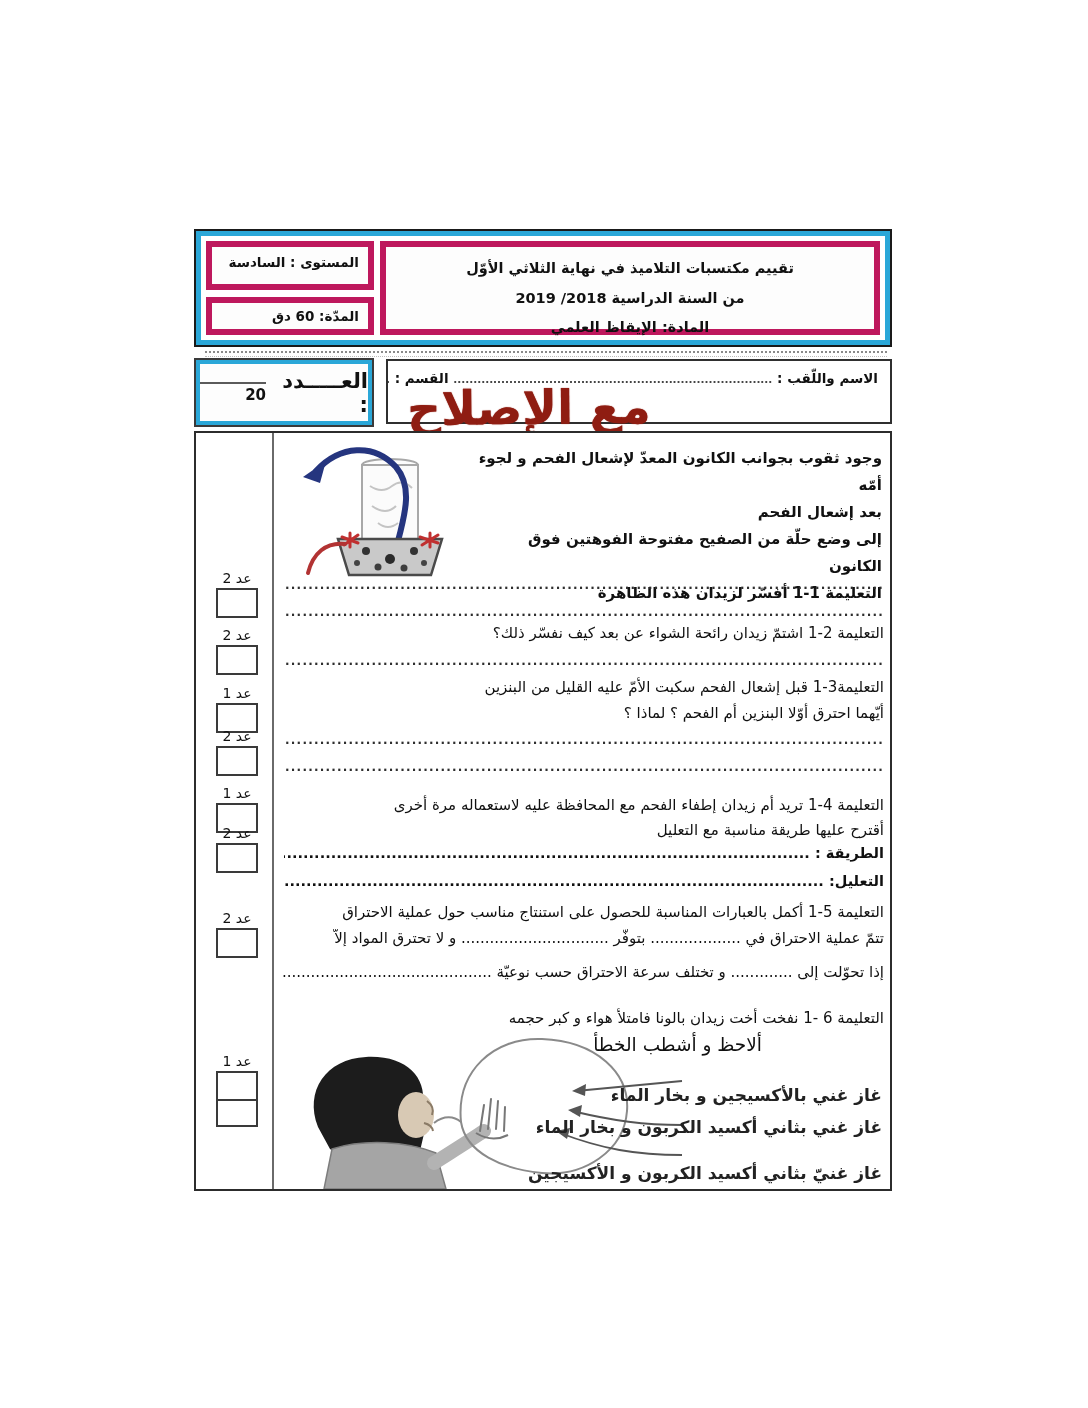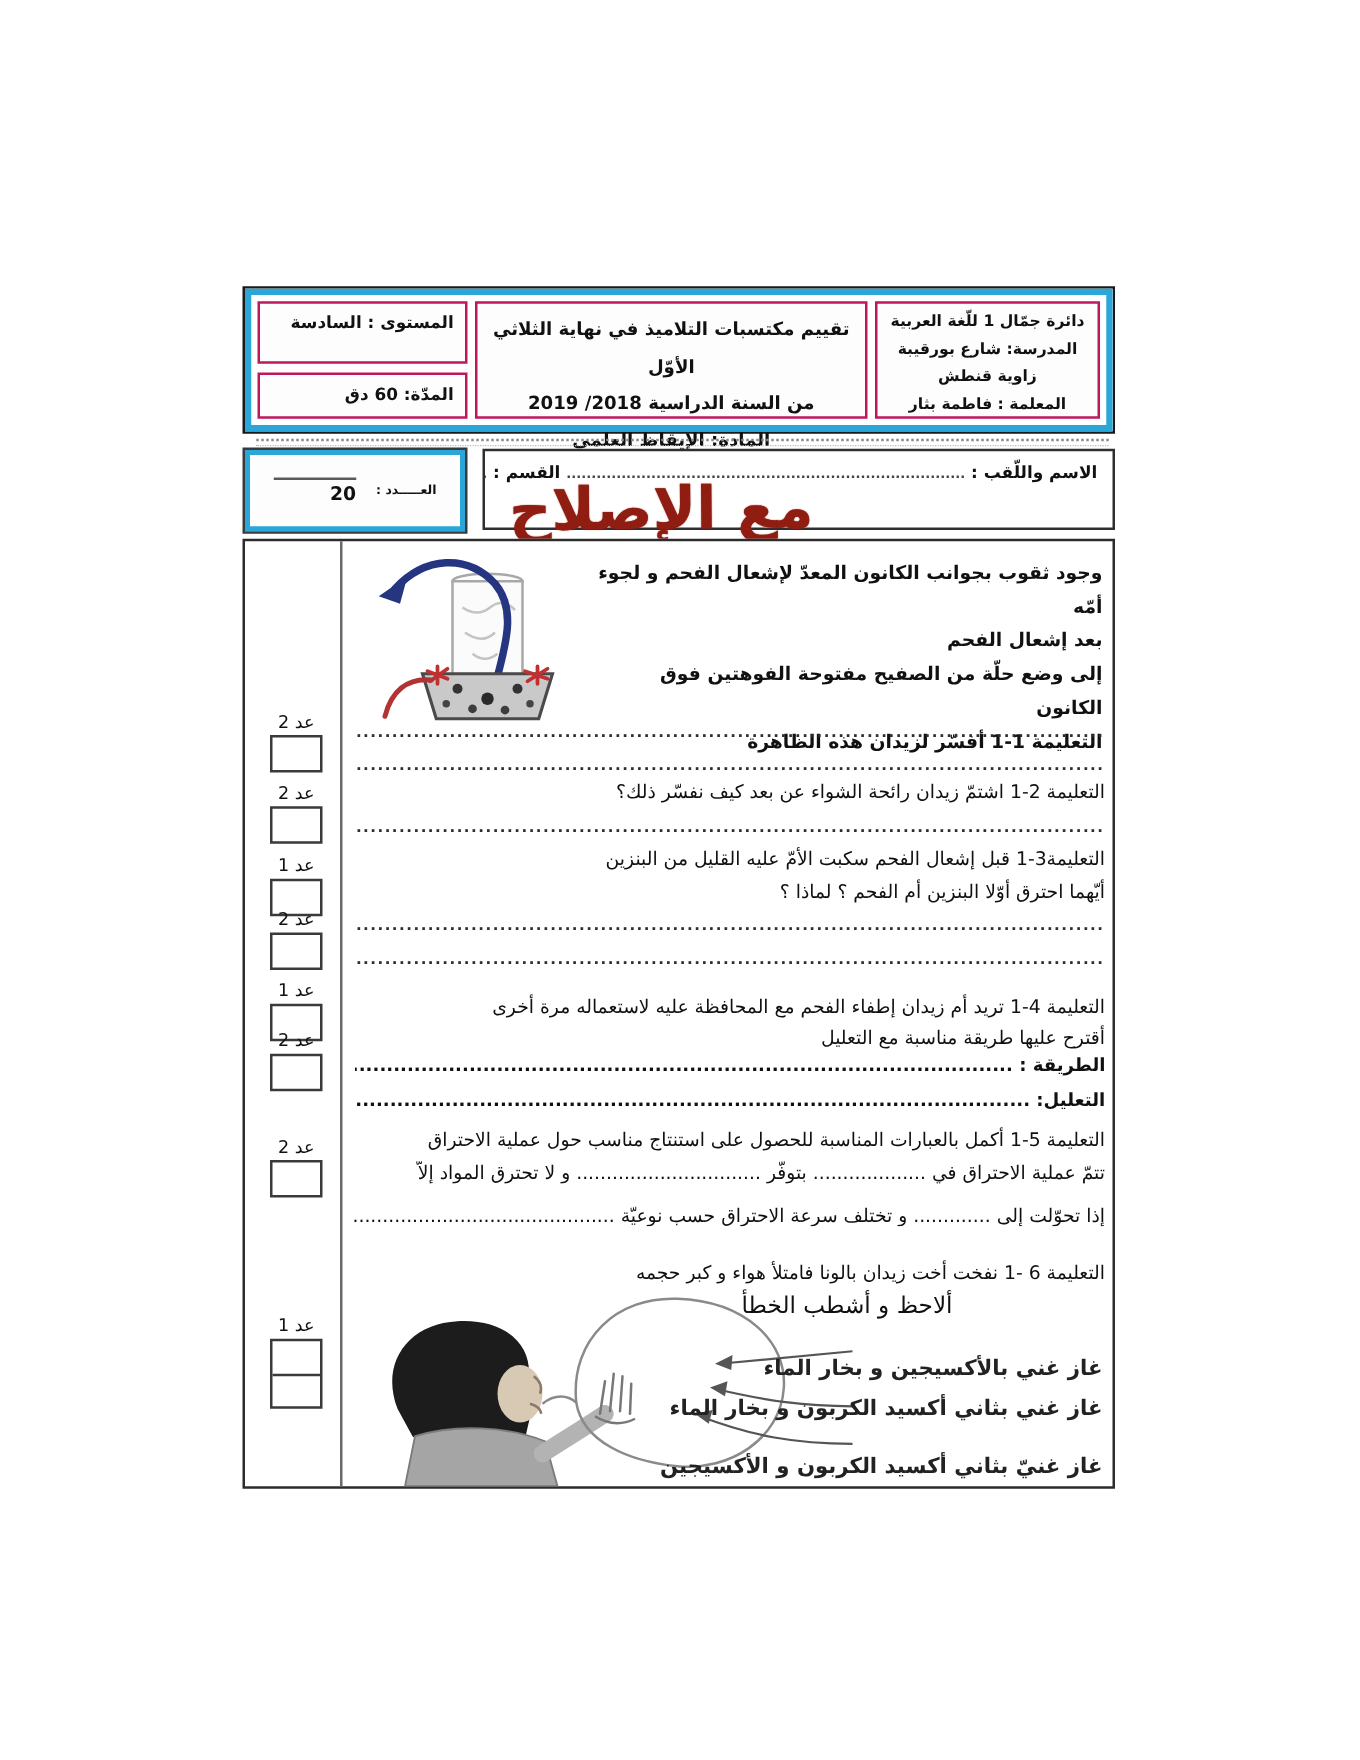--- a/index.html
+++ b/index.html
@@ -4,39 +4,39 @@
 <style>
   html,body{margin:0;padding:0;background:#e8e8e8;}
   .page{position:relative;width:1088px;height:1408px;background:#ffffff;margin:0 auto;
         font-family:"DejaVu Sans",sans-serif;direction:rtl;color:#111;overflow:hidden;}
 
   
   .header-outer{position:absolute;left:194px;top:229px;width:698px;height:118px;
                 border:2px solid #1a1a1a;box-sizing:border-box;background:#fff;}
   .header-cyan{width:100%;height:100%;box-sizing:border-box;border:5px solid #2aa7d8;
                display:flex;padding:5px;gap:6px;background:#fff;}
-  .hbox{border:2px solid #be185d;box-sizing:border-box;background:#fdfdfd;}
+  .hbox{border:6px solid #be185d;box-sizing:border-box;background:#fdfdfd;}
   .school-box{width:180px;text-align:center;font-size:12.5px;font-weight:bold;line-height:1.75;padding-top:3px;}
   .title-box{flex:1;text-align:center;font-size:14.5px;font-weight:bold;line-height:2.05;padding-top:7px;}
   .level-col{width:168px;display:flex;flex-direction:column;gap:7px;}
   .level-box{flex:1.15;font-size:13.5px;font-weight:bold;padding:7px 9px 0 0;text-align:right;}
   .duration-box{flex:1;font-size:13.5px;font-weight:bold;display:flex;align-items:center;padding-right:9px;}
 
   .dash-sep{position:absolute;left:205px;top:351px;width:682px;height:3px;
             border-top:2px dotted #8a8a8a;border-bottom:1px dotted #bdbdbd;}
 
   
   .name-box{position:absolute;left:386px;top:359px;width:506px;height:65px;
             border:2px solid #2f2f2f;box-sizing:border-box;padding:9px 12px;
             font-size:13.5px;font-weight:bold;white-space:nowrap;overflow:hidden;}
   .name-box .dots{font-size:10.5px;letter-spacing:1px;color:#444;}
   .score-box{position:absolute;left:196px;top:360px;width:176px;height:65px;box-sizing:border-box;
              border:4px solid #2aa7d8;box-shadow:0 0 0 2px #3a3a3a;background:#fdfdfd;
              display:flex;align-items:center;justify-content:center;gap:16px;font-weight:bold;}
-  .score-label{font-size:10px;letter-spacing:1px;}
+  .score-label{font-size:21px;letter-spacing:1px;}
   .frac{display:flex;flex-direction:column;align-items:flex-start;}
   .frac .bar{width:66px;border-top:2px solid #5a5a5a;margin-bottom:2px;}
   .frac .den{font-size:15px;}
 
   .stamp{position:absolute;left:398px;top:380px;width:262px;text-align:center;
          font-size:47px;font-weight:bold;color:#8f1d12;transform:rotate(-0.5deg);
          text-shadow:0 0 1px #8f1d12;white-space:nowrap;}
 
   
   .main-box{position:absolute;left:194px;top:431px;width:698px;height:760px;
@@ -63,26 +63,20 @@
 
   .fig{position:absolute;}
 </style>
 </head>
 <body>
 
 <div class="page">
 
   <div class="header-outer">
     <div class="header-cyan">
-      <div class="hbox school-box">
-        <div>دائرة جمّال 1 للّغة العربية</div>
-        <div>المدرسة: شارع بورقيبة</div>
-        <div>زاوية قنطش</div>
-        <div>المعلمة : فاطمة بثار</div>
-      </div>
       <div class="hbox title-box">
         <div>تقييم مكتسبات التلاميذ في نهاية الثلاثي الأوّل</div>
         <div>من السنة الدراسية 2018/ 2019</div>
         <div>المادة: الإيقاظ العلمي</div>
       </div>
       <div class="level-col">
         <div class="hbox level-box">المستوى : السادسة</div>
         <div class="hbox duration-box">المدّة:  60 دق</div>
       </div>
     </div>

